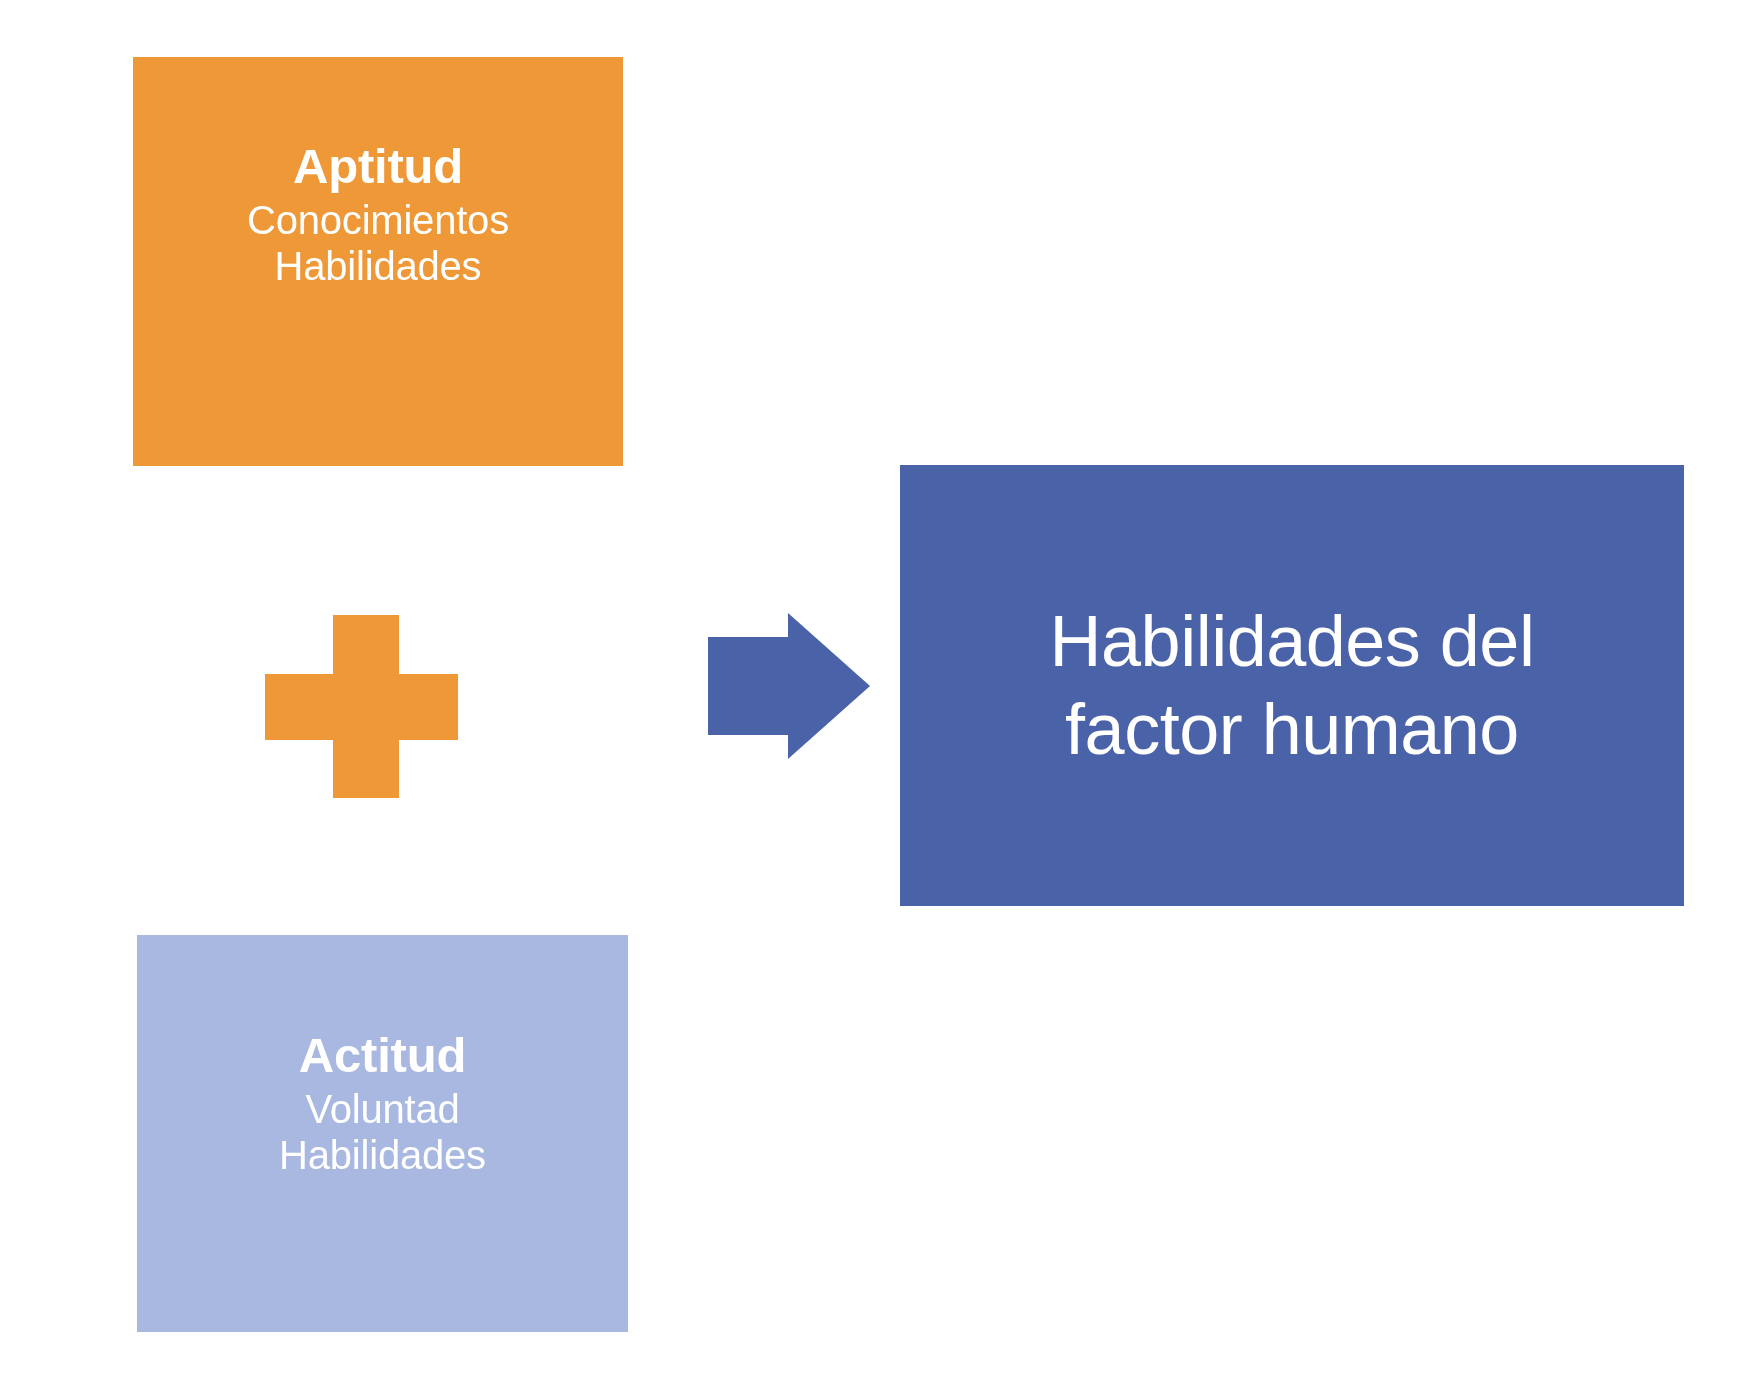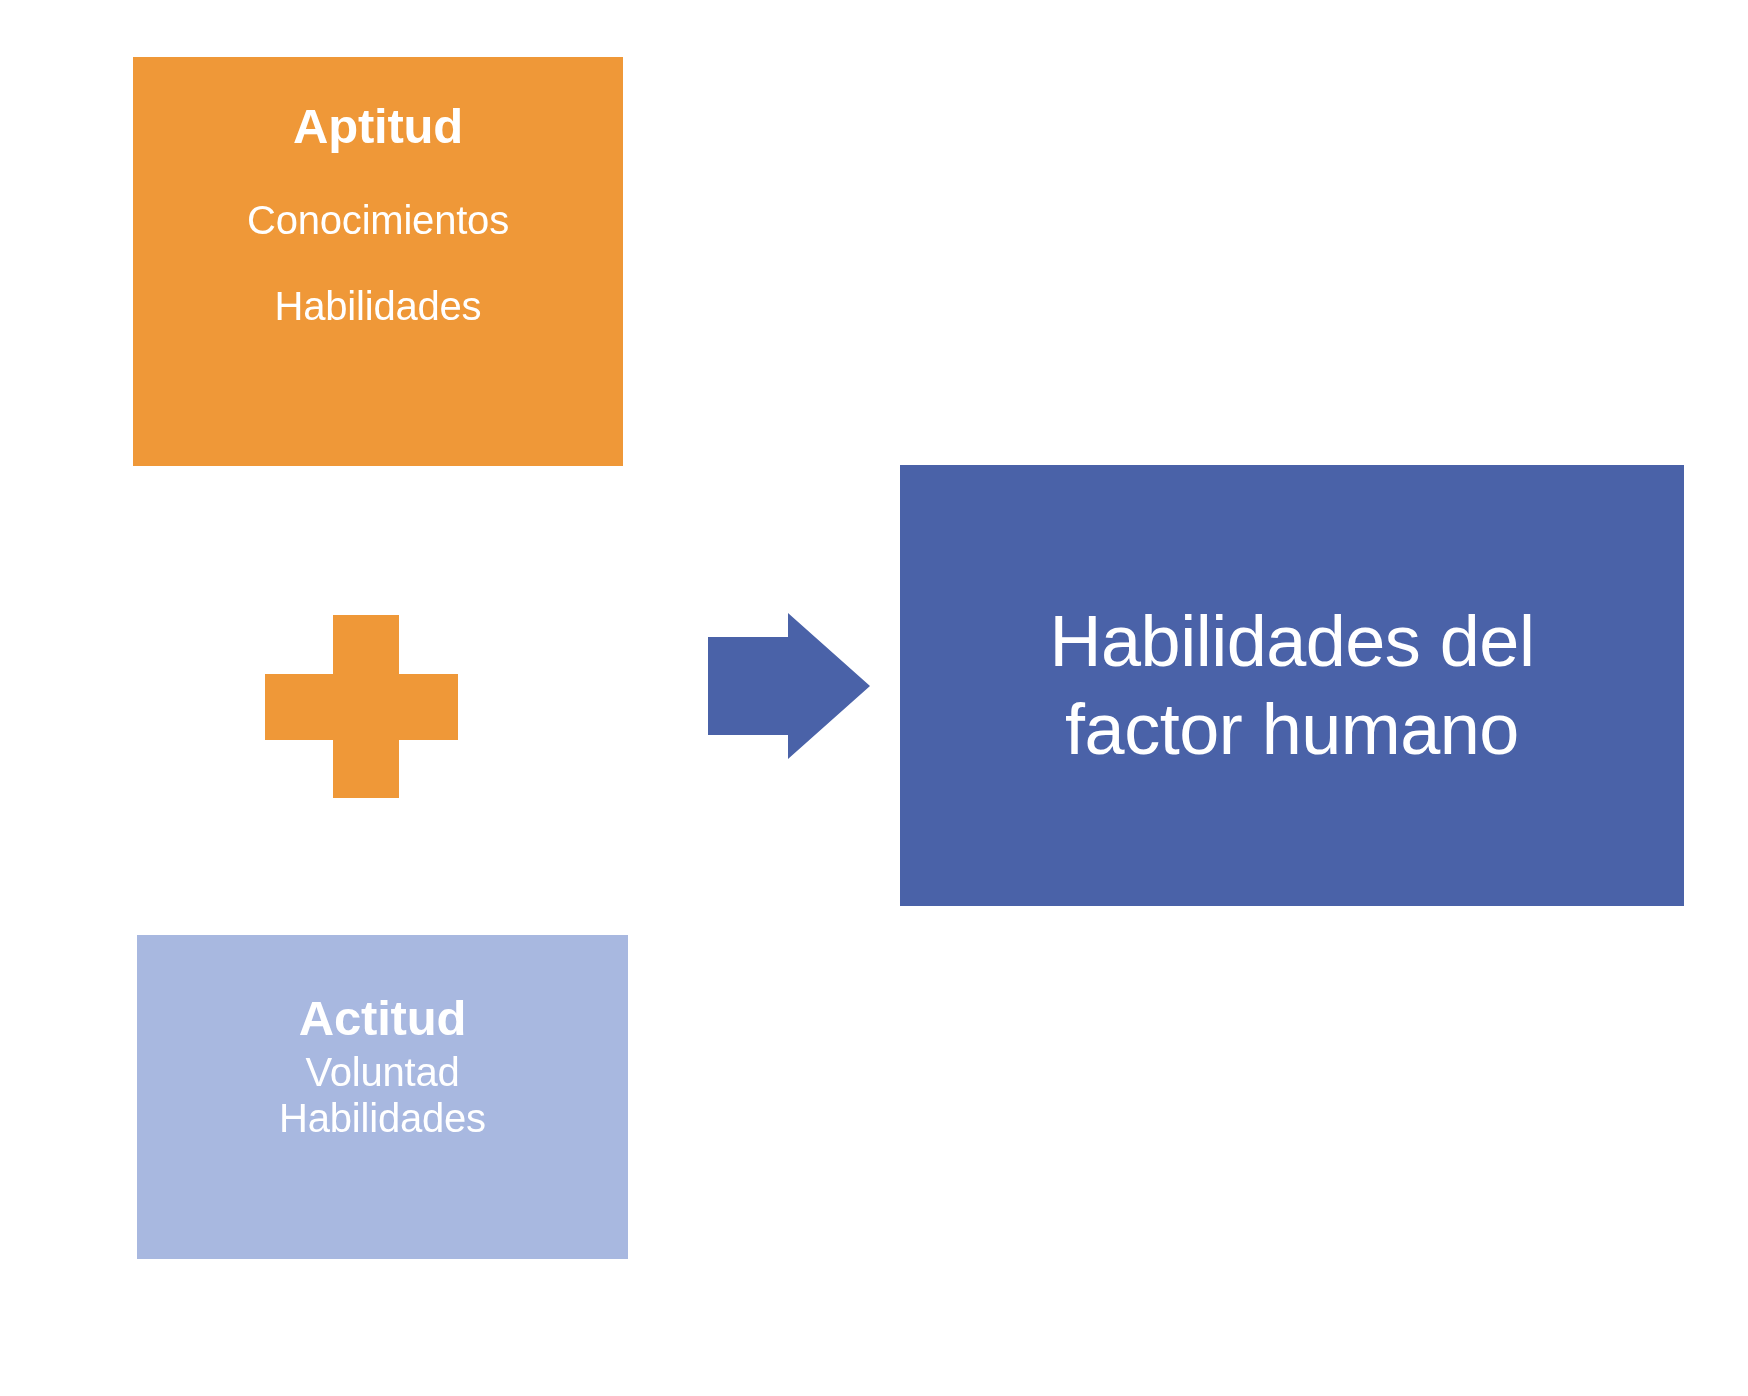--- a/index.html
+++ b/index.html
@@ -32,28 +32,27 @@
   }
 
   
   #box-aptitud {
     left: 133px;
     top: 57px;
     width: 490px;
     height: 409px;
     background: #ef9838;
     padding-bottom: 96px;
-    gap: 40px;
   }
   
   #box-actitud {
     left: 137px;
     top: 935px;
     width: 491px;
-    height: 324px;
+    height: 397px;
     background: #a8b8e0;
     padding-bottom: 62px;
   }
   
   #box-resultado {
     left: 900px;
     top: 465px;
     width: 784px;
     height: 441px;
     background: #4a62a8;

